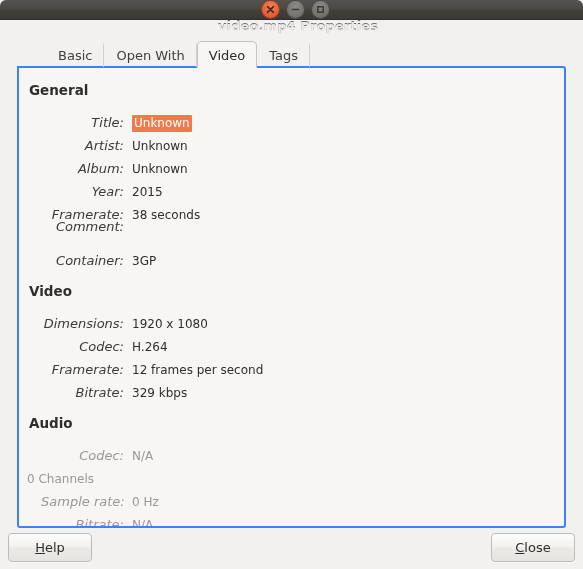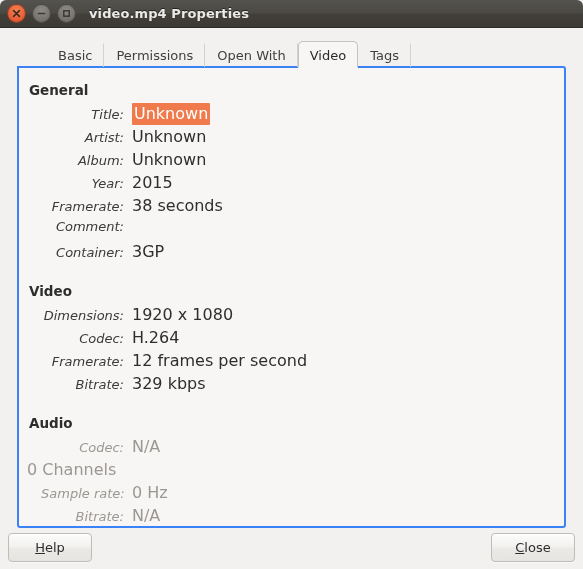--- a/index.html
+++ b/index.html
@@ -20,28 +20,29 @@
     position: relative;
     width: 583px;
     height: 569px;
     background: #f2f1f0;
     box-sizing: border-box;
   }
 
   
   .titlebar {
     position: relative;
-    height: 28px;
+    height: 20px;
     background: linear-gradient(to bottom, #55534d 0%, #4b4944 48%, #434039 52%, #3b3935 100%);
     border-bottom: 1px solid #2e2c28;
     box-sizing: border-box;
     display: flex;
     align-items: center;
     border-top-left-radius: 6px;
     border-top-right-radius: 6px;
+    flex-direction: column;
   }
   .wincontrols {
     display: flex;
     align-items: center;
     gap: 6px;
     margin-left: 7px;
   }
   .wbtn {
     width: 19px;
     height: 19px;
@@ -158,24 +159,25 @@
   .rowlabel {
     width: 105px;
     padding-left: 22px;
     box-sizing: border-box;
     font-size: 13px;
     font-style: italic;
     color: #3a3a3a;
     white-space: nowrap;
   }
   .rowvalue {
-    font-size: 16px;
+    font-size: 12px;
     color: #2e2e2e;
     white-space: nowrap;
     padding-left: 8px;
+    margin-top: 12px;
   }
   .rowvalue .sel {
     background: #f07a4c;
     color: #ffffff;
     padding: 1px 2px 2px 2px;
     border-radius: 1px;
   }
   .section.disabled .section-title { color: #2d2d2d; }
   .section.disabled .rowlabel { color: #9b9793; }
   .section.disabled .rowvalue { color: #9b9793; }
@@ -233,21 +235,20 @@
           <rect x="1.8" y="1.8" width="5.4" height="5.4" fill="none" stroke="#3a3832" stroke-width="1.5"></rect>
         </svg>
       </div>
     </div>
     <div class="title-text">video.mp4 Properties</div>
   </div>
 
   <div class="notebook">
     <div class="tabrow" id="tabrow">
         <div class="tab inactive">Basic</div>
-        <div class="tab inactive">Permissions</div>
         <div class="tab inactive">Open With</div>
         <div class="tab active">Video</div>
         <div class="tab inactive">Tags</div>
         <div class="tabfill"></div>
       </div>
     <div class="panel">
       <div class="content" id="content">
           <div class="section">
             <div class="section-title">General</div>
             <div class="rows">

